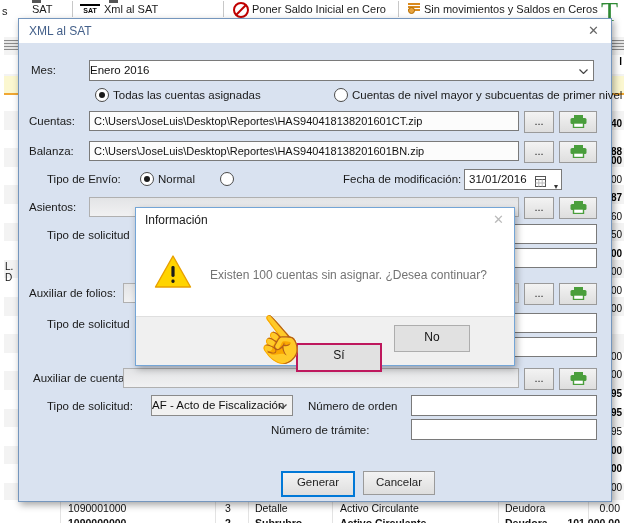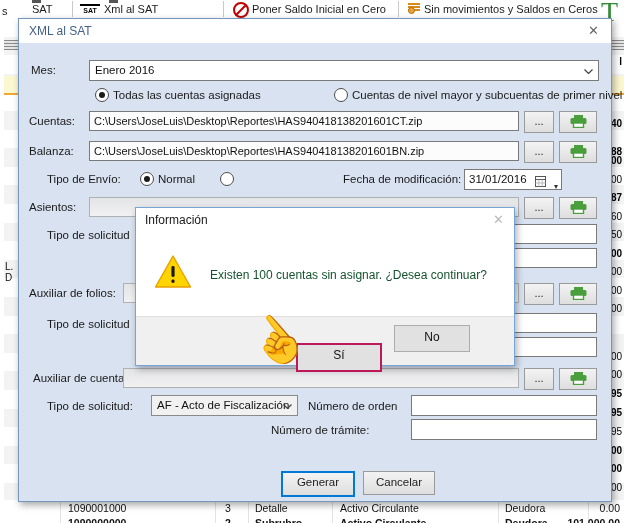--- a/index.html
+++ b/index.html
@@ -43,21 +43,21 @@
           border:1px solid #7596bd;box-shadow:2px 3px 7px rgba(0,0,0,.35);z-index:2;}
   #dlg-titlebar{left:0;top:0;width:100%;height:24px;background:#fff;}
   #dlg-title{left:10px;top:5px;font-size:12px;color:#44608a;}
   .win-x{font-size:13px;color:#666;cursor:default;}
   #dlg-close{right:12px;top:4px;}
   .lbl{font-size:11.5px;color:#1a1a1a;white-space:nowrap;}
   .tbox{background:#fcfcfc;border:1px solid #7a7a7a;font-size:11px;line-height:18px;
         padding-left:4px;white-space:nowrap;overflow:hidden;}
   .tbox.blank{background:#fff;}
   .tbox.disabled{background:linear-gradient(#e3e4e6,#f1f1f2);border-color:#b0b0b0;}
-  .combo{background:#fff;border:1px solid #7a7a7a;font-size:11.5px;line-height:19px;padding-left:5px;}
+  .combo{background:#fff;border:1px solid #7a7a7a;font-size:11.5px;line-height:19px;}
   .combo.grey{background:#f1f1f1;border-color:#8a8a8a;}
   .chev{position:absolute;right:6px;top:8px;width:8px;height:5px;}
   .chev svg{display:block;}
   .btn{background:linear-gradient(#f3f3f3,#dedede);border:1px solid #9a9a9a;text-align:center;
        font-size:11px;color:#222;line-height:18px;}
   .btn.focused{border:2px solid #0078d7;line-height:17px;}
   .dots{width:28px;height:20px;}
   .printbtn{width:36px;height:20px;}
   .printbtn svg{display:block;margin:3px auto 0;}
   .radio{width:12px;height:12px;border:1px solid #4a4a4a;border-radius:50%;background:#fff;}
@@ -71,21 +71,21 @@
   
   #msgbox{left:135px;top:207px;width:378px;height:157px;background:#fff;
           border:1px solid #74a5d6;box-shadow:2px 3px 7px rgba(0,0,0,.3);z-index:3;}
   #msg-title{left:9px;top:5px;font-size:12px;color:#1a1a1a;}
   #msg-close{right:10px;top:4px;color:#b9b9b9;}
   #msg-footer{left:0;top:108px;width:100%;height:48px;background:#f0f0f0;border-top:1px solid #dfdfdf;}
   .msgbtn{height:25px;background:#e1e1e1;border:1px solid #adadad;text-align:center;
           font-size:12px;line-height:23px;}
   .msgbtn.focused{border:2px solid #be185d;line-height:21px;margin-top:18px;}
   #warn-ico{left:18px;top:46px;}
-  #msg-text{left:74px;top:60px;font-size:12px;color:#14532d;white-space:nowrap;}
+  #msg-text{left:74px;top:60px;font-size:12px;color:#737373;white-space:nowrap;}
   
   #hand{left:248px;top:318px;z-index:4;font-size:46px;color:#000;
         transform:rotate(-40deg);line-height:1;user-select:none;}
 </style>
 </head>
 <body>
 
 <div id="screen">
 
   <div id="toolbar" class="abs">

